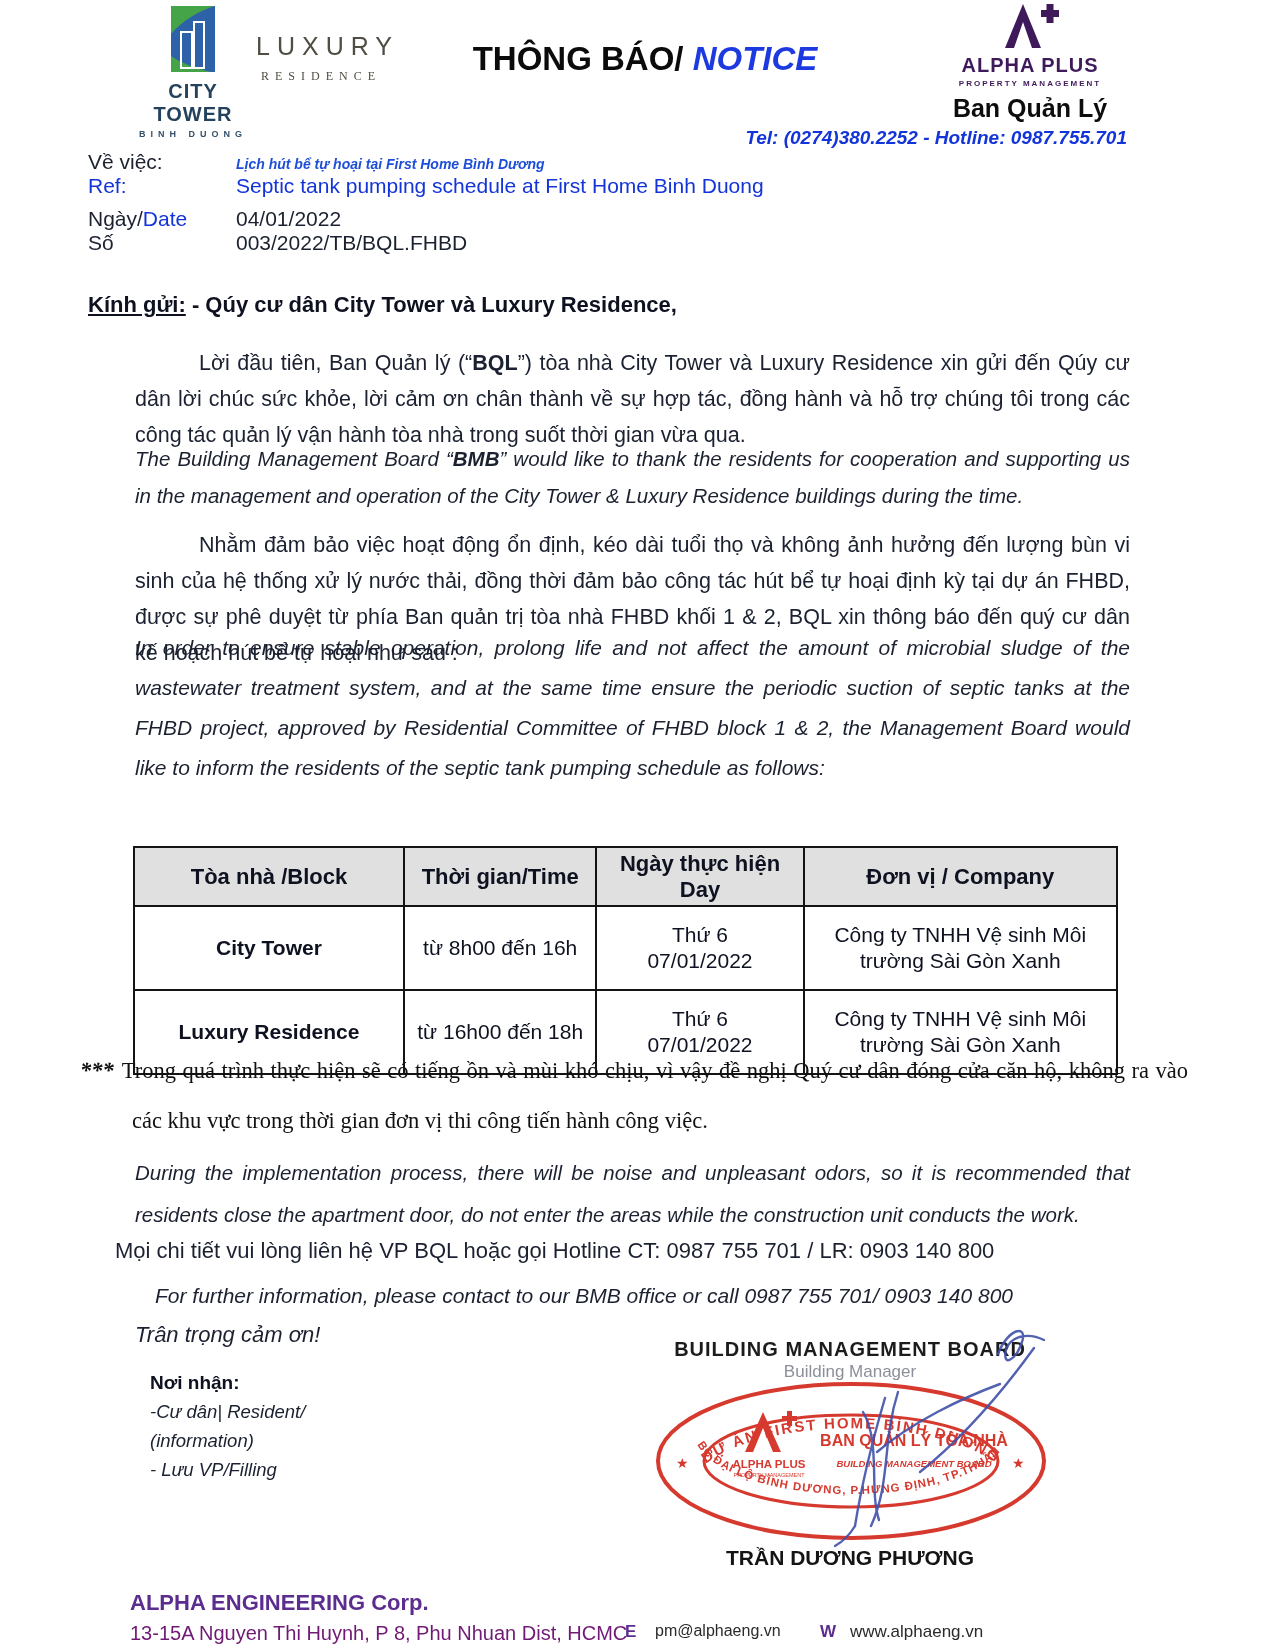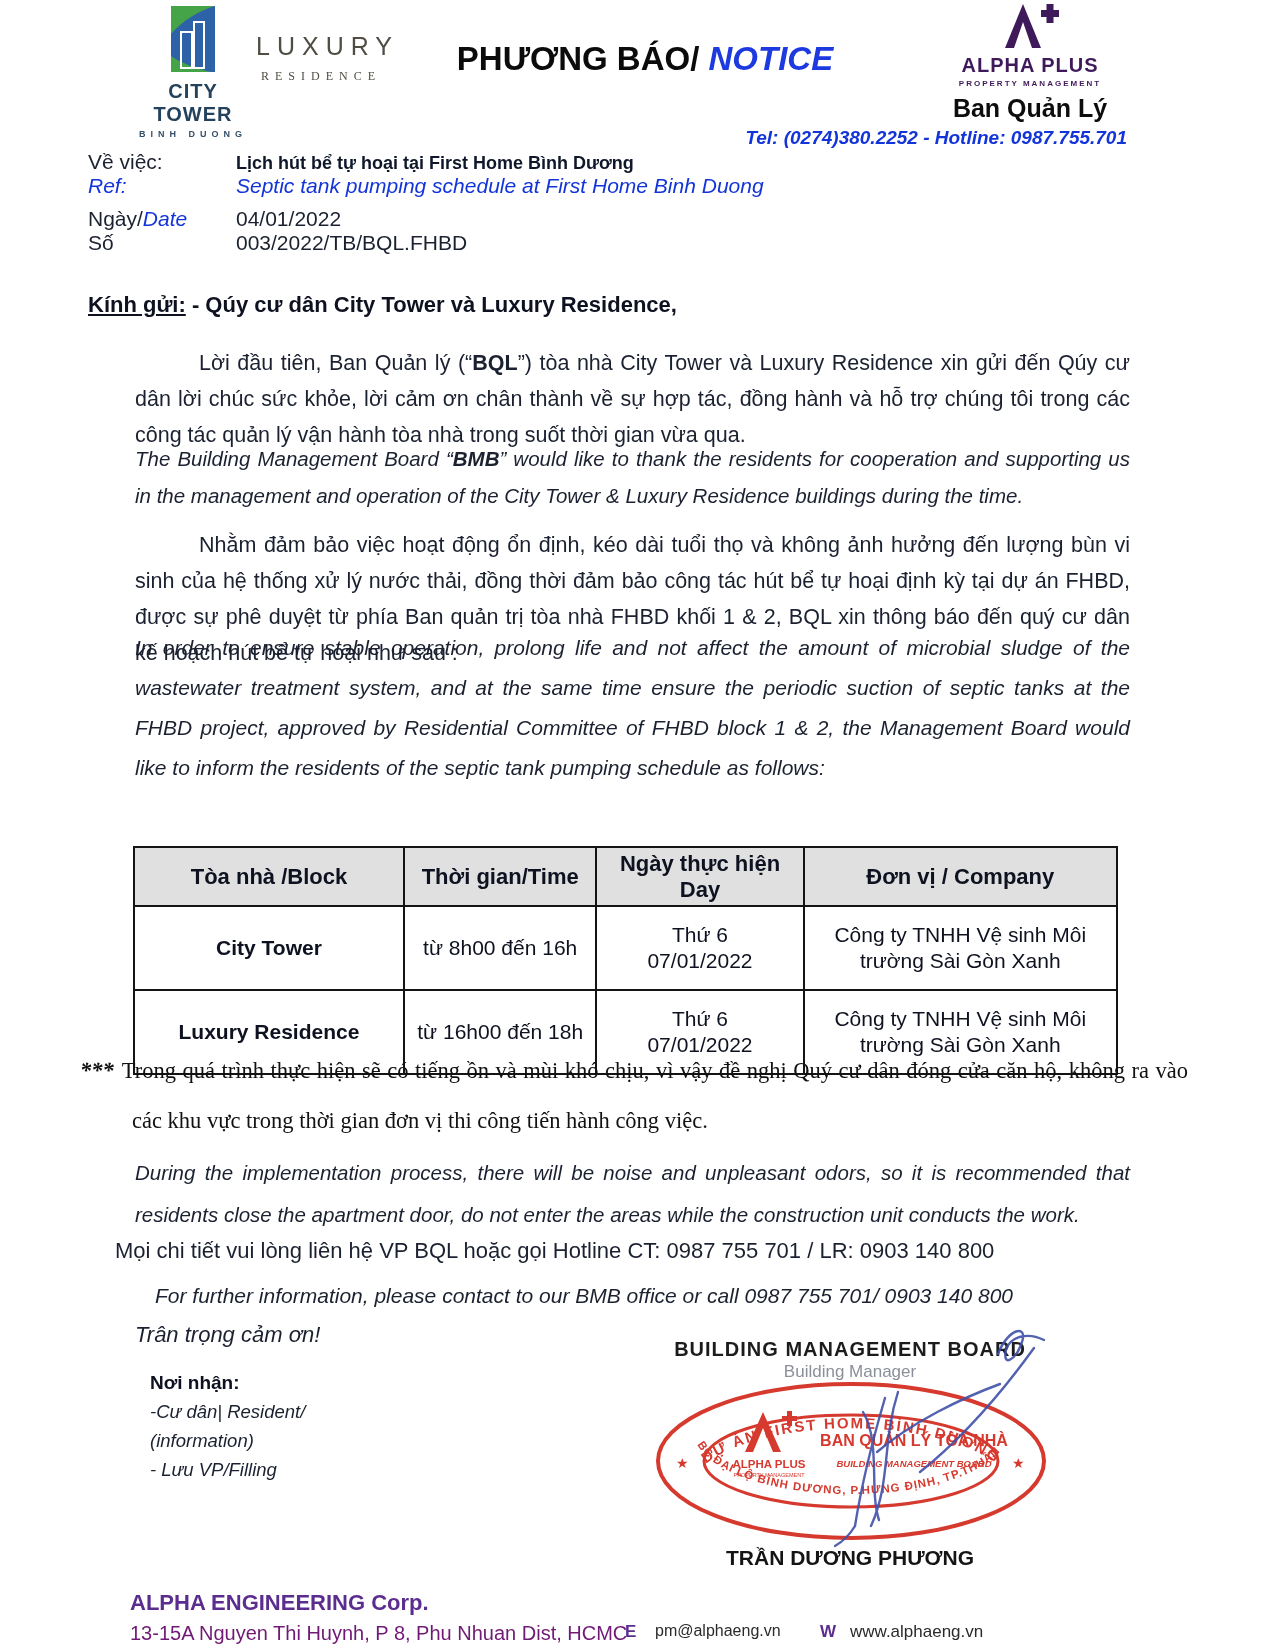--- a/index.html
+++ b/index.html
@@ -18,22 +18,22 @@
   .logo-alpha{position:absolute;left:925px;top:0px;width:210px;text-align:center;color:#3f1a5b;}
   .logo-alpha .name{font-size:20px;font-weight:bold;letter-spacing:1px;margin-top:2px;}
   .logo-alpha .sub{font-size:8px;font-weight:bold;letter-spacing:2px;margin-top:2px;}
   .mgmt{position:absolute;left:925px;top:94px;width:210px;text-align:center;font-size:25px;font-weight:bold;color:#0d0d0d;}
   .tel{position:absolute;top:127px;right:148px;font-size:19px;font-weight:bold;font-style:italic;color:#1334d8;}
 
   
   .ref-block{position:absolute;left:88px;top:150px;width:1050px;}
   .ref-row{display:flex;align-items:baseline;}
   .ref-label{width:148px;flex:0 0 148px;font-size:21px;}
-  .subject-vi{font-size:18px;font-weight:bold;color:#0f172a;}
-  .blue-i{color:#1334d8;font-style:italic;}
+  .subject-vi{font-size:14px;font-weight:bold;font-style:italic;color:#1d4ed8;}
+  .blue-i{color:#1334d8;}
   .ref-val{font-size:21px;}
   .mt{margin-top:9px;}
 
   
   .salutation{position:absolute;left:88px;top:292px;font-size:22px;font-weight:bold;color:#0e1220;}
   .salutation .lbl{text-decoration:underline;}
   .para{position:absolute;left:135px;width:995px;text-align:justify;}
   .p-vi{font-size:21.5px;line-height:36px;text-indent:64px;}
   .p-en{font-size:20.5px;line-height:37px;font-style:italic;}
   .b{font-weight:bold;}
@@ -96,21 +96,21 @@
     </svg>
     <div class="name">CITY TOWER</div>
     <div class="sub">BINH DUONG</div>
   </div>
 
   <div class="logo-luxury">
     <div class="name">LUXURY</div>
     <div class="sub">RESIDENCE</div>
   </div>
 
-  <div class="doc-title"><span>PHƯƠNG BÁO/ </span><span class="en">NOTICE</span></div>
+  <div class="doc-title"><span>THÔNG BÁO/ </span><span class="en">NOTICE</span></div>
 
   <div class="logo-alpha">
     <svg width="66" height="48" viewBox="0 0 66 48">
       <polygon points="8,48 26,4 44,48 35,48 26,22 17,48" fill="#3f1a5b"></polygon>
       <rect x="44" y="10" width="18" height="7" fill="#3f1a5b"></rect>
       <rect x="49.5" y="4" width="7" height="19" fill="#3f1a5b"></rect>
     </svg>
     <div class="name">ALPHA PLUS</div>
     <div class="sub">PROPERTY MANAGEMENT</div>
   </div>

